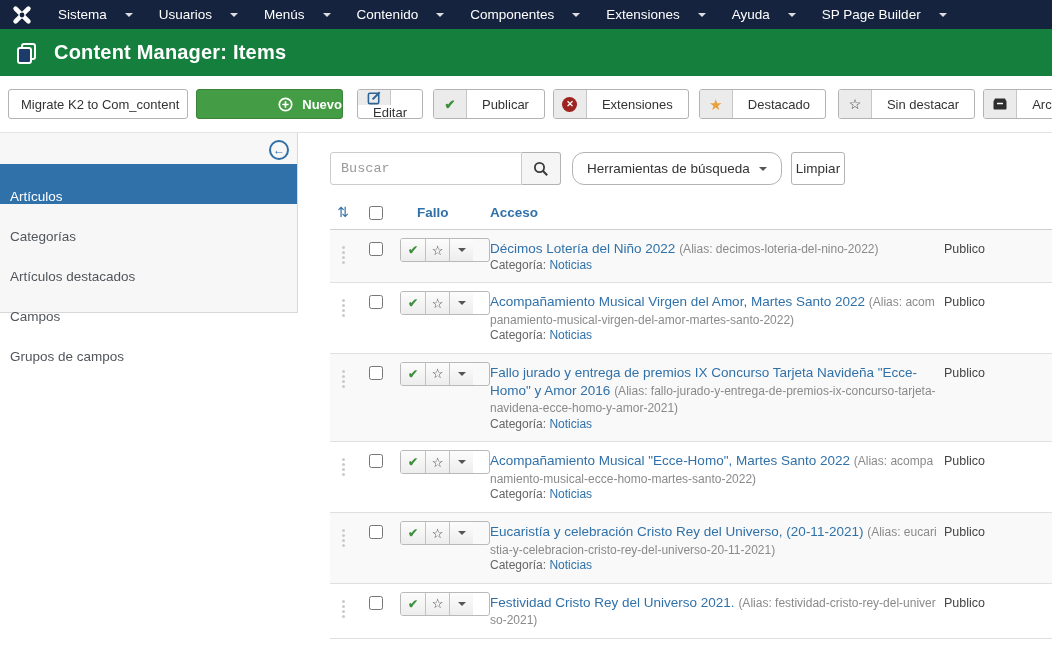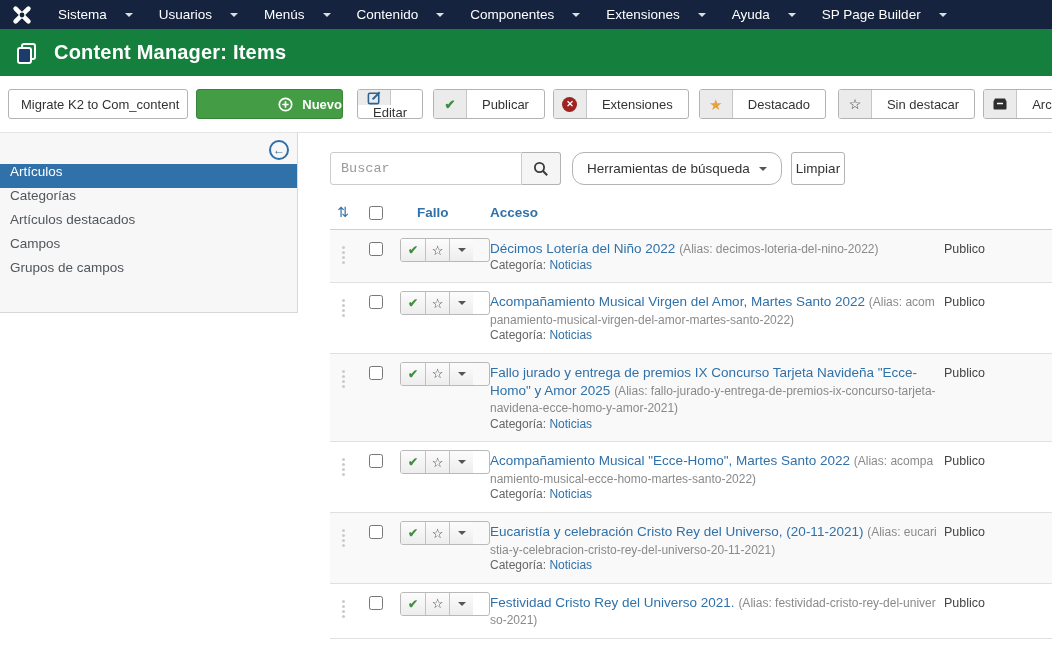--- a/index.html
+++ b/index.html
@@ -33,21 +33,21 @@
   .dark-caret { border-top-color:#555; }
 
   
   .layout { position:relative; border-top:1px solid #e3e3e3; height:522px; }
   .sidebar { position:absolute; left:0; top:0; width:298px; height:180px; background:#f7f7f7;
              border-right:1px solid #d8d8d8; border-bottom:1px solid #d8d8d8; }
   .collapse-btn { position:absolute; top:7px; right:8px; width:20px; height:20px; border:2px solid #2f6fa7; border-radius:50%;
                   color:#2f6fa7; font-size:12px; font-weight:bold; display:flex; align-items:center; justify-content:center;
                   line-height:1; cursor:pointer; background:#fff0; }
   .side-list { margin-top:31px; }
-  .side-item { height:24px; display:flex; align-items:flex-start; padding-left:10px; font-size:13.5px; color:#51565c; cursor:pointer; }
+  .side-item { height:40px; display:flex; align-items:flex-end; padding-left:10px; font-size:13.5px; color:#51565c; cursor:pointer; }
   .side-item.active { background:#3071a9; color:#fff; }
 
   .main { margin-left:318px; padding-top:19px; }
 
   
   .filter-row { display:flex; align-items:center; margin-left:12px; }
   .search-input { width:192px; height:33px; border:1px solid #ccc; border-radius:3px 0 0 3px; padding:0 10px;
                   font-size:13.5px; font-family:Liberation Mono, monospace; color:#333; outline:none; }
   .search-input::placeholder { color:#9a9a9a; }
   .search-btn { width:39px; height:33px; border:1px solid #b3b3b3; border-left:none; border-radius:0 3px 3px 0;
@@ -309,21 +309,21 @@
                 <span class="state-check">✔</span>
               </span>
               <span class="state-cell">
                 <span class="state-star">☆</span>
               </span>
               <span class="state-cell">
                 <i class="caret dark-caret"></i>
               </span>
             </span>
             <span class="title-cell">
-              <a class="title-link">Fallo jurado y entrega de premios IX Concurso Tarjeta Navideña "Ecce-Homo" y Amor 2025</a>
+              <a class="title-link">Fallo jurado y entrega de premios IX Concurso Tarjeta Navideña "Ecce-Homo" y Amor 2016</a>
               <span class="alias">(Alias: fallo-jurado-y-entrega-de-premios-ix-concurso-tarjeta-navidena-ecce-homo-y-amor-2021)</span>
               <div class="cat-line">
                 <span class="cat-label">Categoría:</span>
                 <a class="cat-link">Noticias</a>
               </div>
             </span>
             <span class="access-cell">Publico</span>
           </div>
 
           <div class="t-grid t-row">

